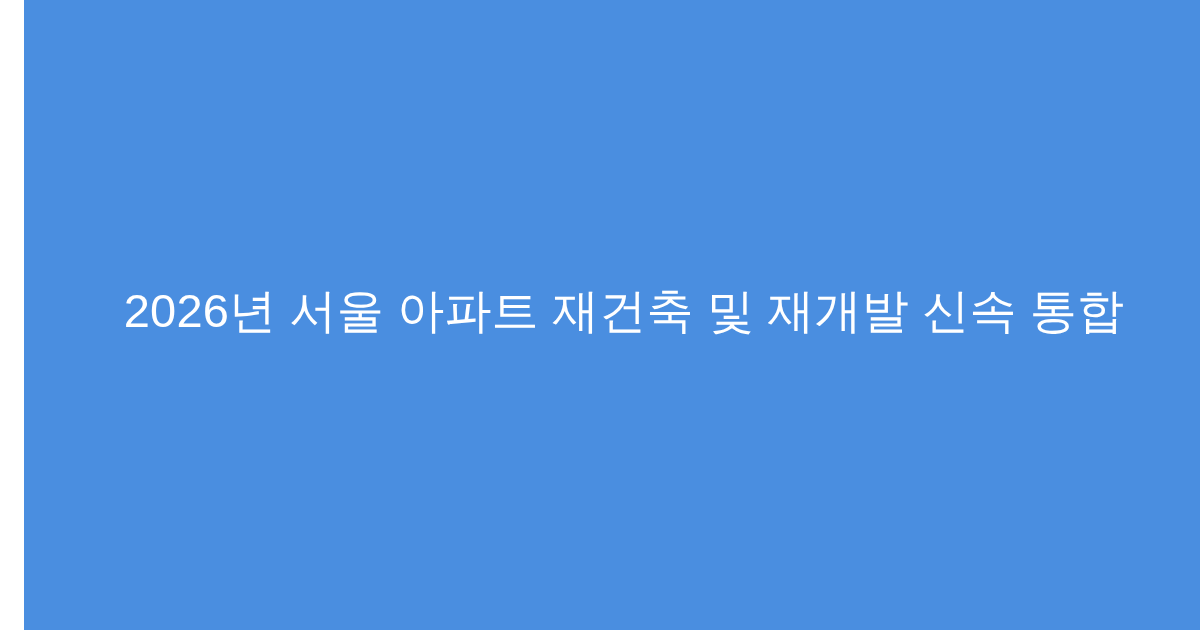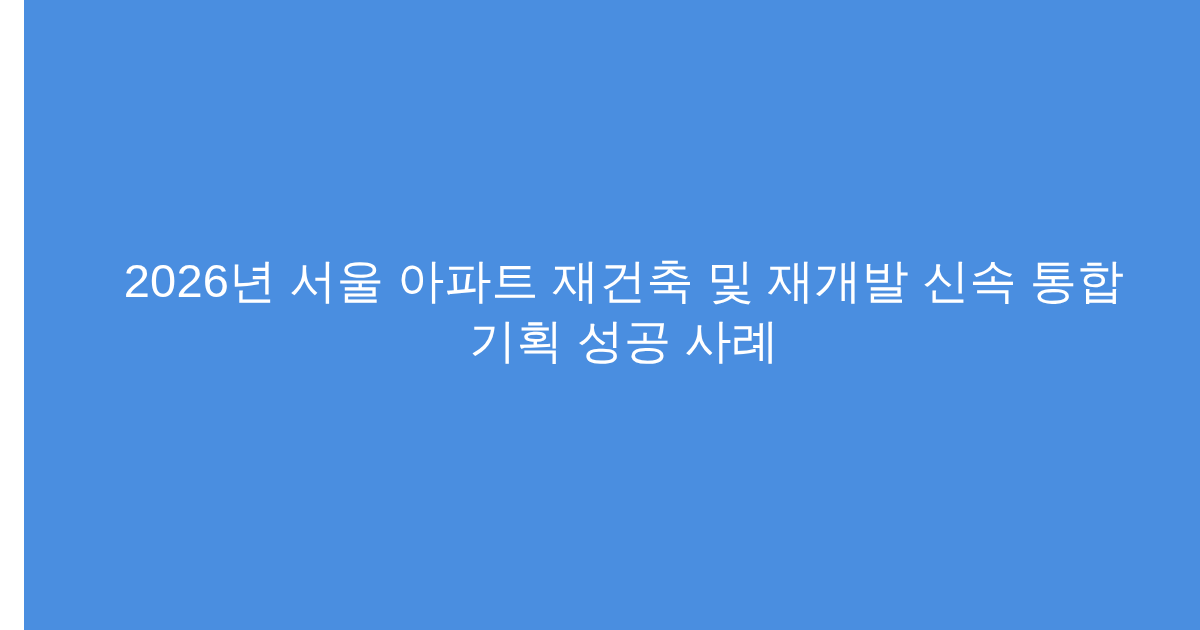--- a/index.html
+++ b/index.html
@@ -45,15 +45,14 @@
     letter-spacing: 0.2px;
     white-space: nowrap;
   }
 </style>
 </head>
 <body>
 
 <div id="card" style="background-color: rgb(74, 142, 224); margin-left: 24px;">
   <h1 id="title-block">
     <span class="title-line" style="color: rgb(255, 255, 255);">2026년 서울 아파트 재건축 및 재개발 신속 통합</span>
-    <span class="title-line" style="color: rgb(255, 255, 255);">기획 성공 사례</span>
   </h1>
 </div>
 
 </body></html>

